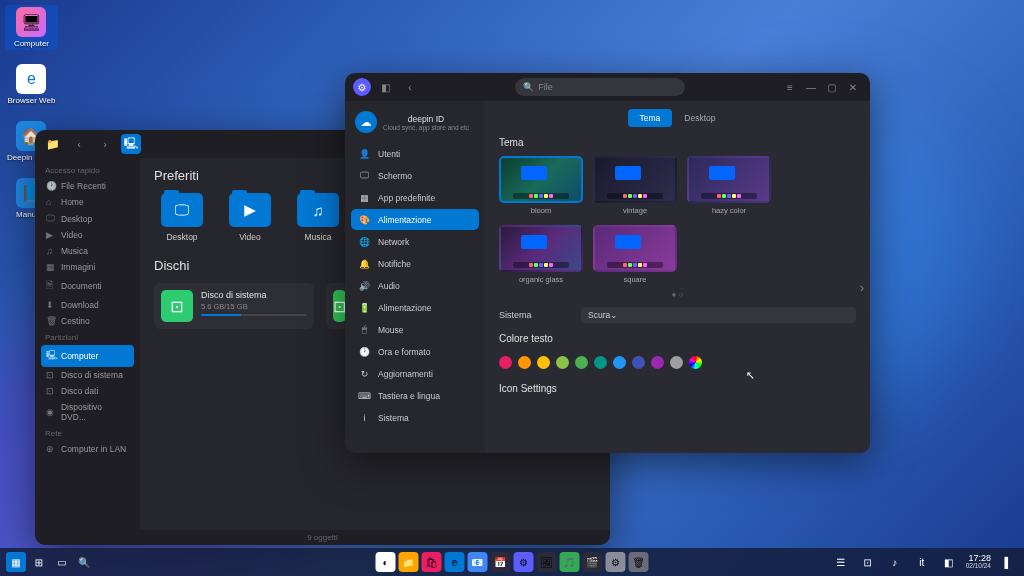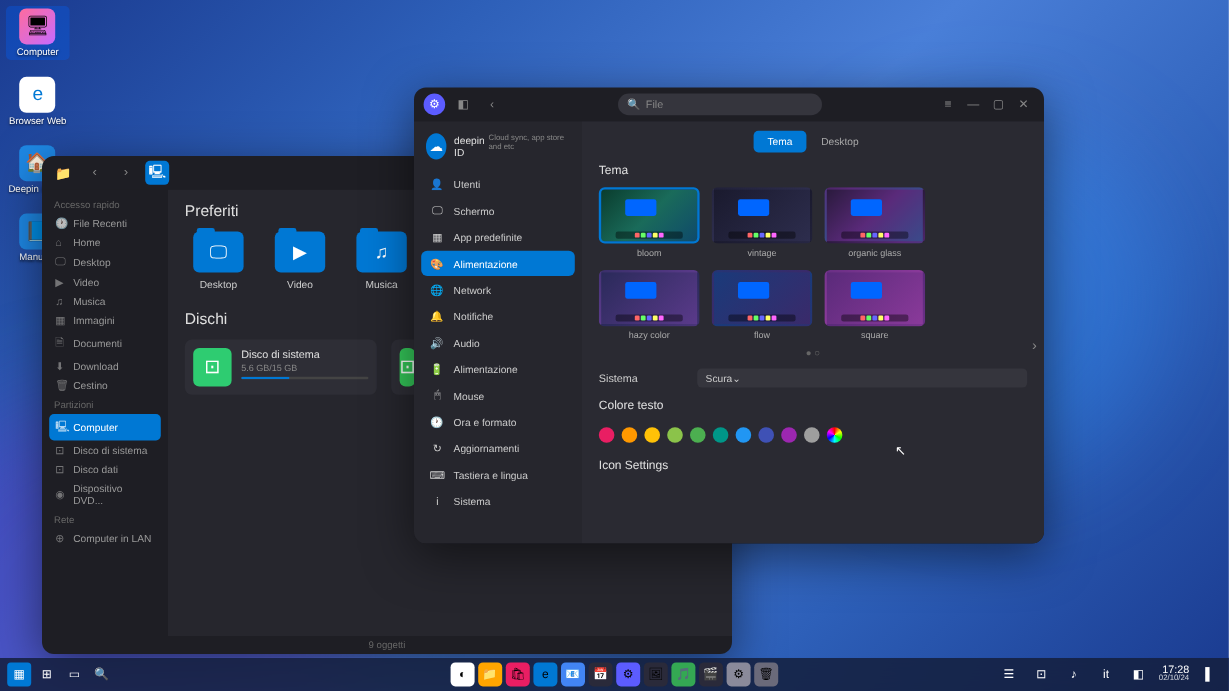--- a/index.html
+++ b/index.html
@@ -54,21 +54,21 @@
 .st-gear { width: 18px; height: 18px; background: #5c5cff; border-radius: 50%; display: flex; align-items: center; justify-content: center; font-size: 10px; color: #fff; }
 .st-tb-btn { width: 18px; height: 18px; display: flex; align-items: center; justify-content: center; color: #888; font-size: 10px; border-radius: 3px; cursor: pointer; }
 .st-search { flex: 0 0 170px; margin: 0 auto; height: 18px; background: #35353d; border-radius: 9px; display: flex; align-items: center; padding: 0 8px; gap: 4px; }
 .st-search span { color: #888; font-size: 9px; }
 .st-flex { flex: 1; }
 .st-win-btns { display: flex; gap: 3px; }
 .st-body { display: flex; flex: 1; overflow: hidden; }
 .st-sidebar { width: 140px; background: #26262d; padding: 6px; overflow-y: auto; }
 .st-account { display: flex; gap: 6px; align-items: center; padding: 4px; margin-bottom: 6px; }
 .st-avatar { width: 22px; height: 22px; background: #0078d4; border-radius: 50%; display: flex; align-items: center; justify-content: center; color: #fff; font-size: 11px; }
-.st-account-text { display: flex; flex-direction: row; }
+.st-account-text { display: flex; flex-direction: column; text-align: center; }
 .st-account-name { font-size: 8.5px; color: #e0e0e0; }
 .st-account-sub { font-size: 6.5px; color: #888; }
 .st-item { display: flex; align-items: center; gap: 7px; padding: 4px 7px; border-radius: 5px; cursor: pointer; color: #ccc; font-size: 8.5px; margin-bottom: 1px; }
 .st-item.active { background: #0078d4; color: #fff; }
 .st-item-ico { width: 13px; height: 13px; display: flex; align-items: center; justify-content: center; font-size: 9px; }
 .st-content { flex: 1; background: #2a2a32; padding: 8px 14px; overflow-y: auto; position: relative; }
 .st-tabs { display: flex; justify-content: center; gap: 0; margin-bottom: 10px; }
 .st-tab { padding: 4px 12px; font-size: 8.5px; color: #aaa; cursor: pointer; border-radius: 4px; }
 .st-tab.active { background: #0078d4; color: #fff; }
 .st-section-title { font-size: 10px; color: #e0e0e0; font-weight: 500; margin-bottom: 8px; }
@@ -364,57 +364,44 @@
                 <i style="background:#f66"></i>
                 <i style="background:#6f6"></i>
                 <i style="background:#66f"></i>
                 <i style="background:#ff6"></i>
                 <i style="background:#f6f"></i>
               </div>
             </div>
             <span class="st-theme-name">vintage</span>
           </div>
           <div class="st-theme">
+            <div class="st-theme-img bg-hazy">
+              <div class="st-theme-win"></div>
+              <div class="st-theme-dock">
+                <i style="background:#f66"></i>
+                <i style="background:#6f6"></i>
+                <i style="background:#66f"></i>
+                <i style="background:#ff6"></i>
+                <i style="background:#f6f"></i>
+              </div>
+            </div>
+            <span class="st-theme-name">hazy color</span>
+          </div>
+          <div class="st-theme">
             <div class="st-theme-img bg-organic">
               <div class="st-theme-win"></div>
               <div class="st-theme-dock">
                 <i style="background:#f66"></i>
                 <i style="background:#6f6"></i>
                 <i style="background:#66f"></i>
                 <i style="background:#ff6"></i>
                 <i style="background:#f6f"></i>
               </div>
             </div>
             <span class="st-theme-name">organic glass</span>
-          </div>
-          <div class="st-theme">
-            <div class="st-theme-img bg-hazy">
-              <div class="st-theme-win"></div>
-              <div class="st-theme-dock">
-                <i style="background:#f66"></i>
-                <i style="background:#6f6"></i>
-                <i style="background:#66f"></i>
-                <i style="background:#ff6"></i>
-                <i style="background:#f6f"></i>
-              </div>
-            </div>
-            <span class="st-theme-name">hazy color</span>
-          </div>
-          <div class="st-theme">
-            <div class="st-theme-img bg-flow">
-              <div class="st-theme-win"></div>
-              <div class="st-theme-dock">
-                <i style="background:#f66"></i>
-                <i style="background:#6f6"></i>
-                <i style="background:#66f"></i>
-                <i style="background:#ff6"></i>
-                <i style="background:#f6f"></i>
-              </div>
-            </div>
-            <span class="st-theme-name">flow</span>
           </div>
           <div class="st-theme">
             <div class="st-theme-img bg-square">
               <div class="st-theme-win"></div>
               <div class="st-theme-dock">
                 <i style="background:#f66"></i>
                 <i style="background:#6f6"></i>
                 <i style="background:#66f"></i>
                 <i style="background:#ff6"></i>
                 <i style="background:#f6f"></i>

